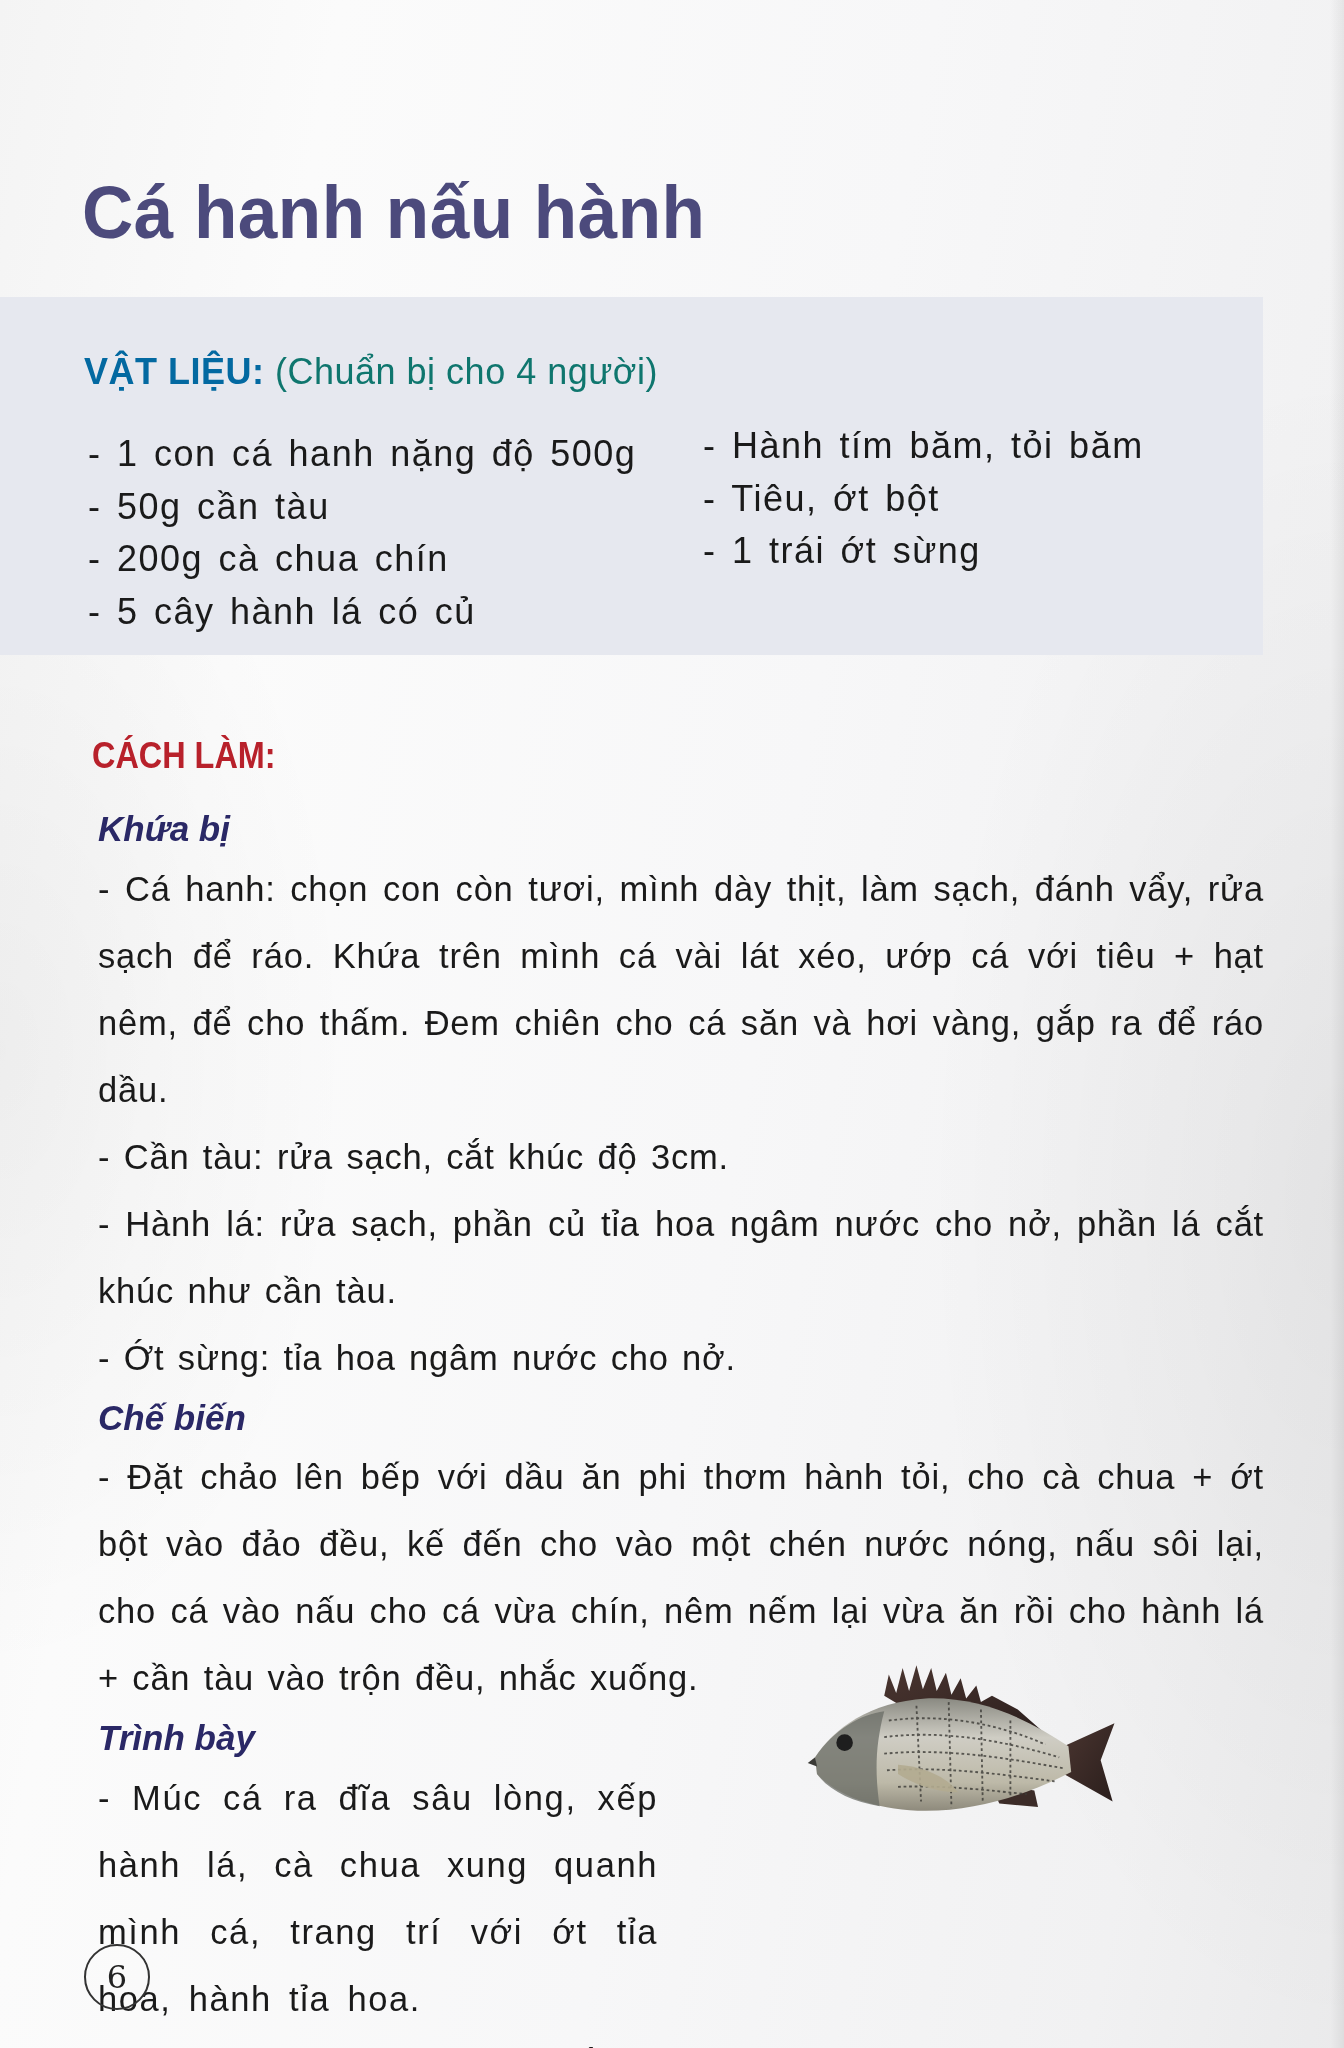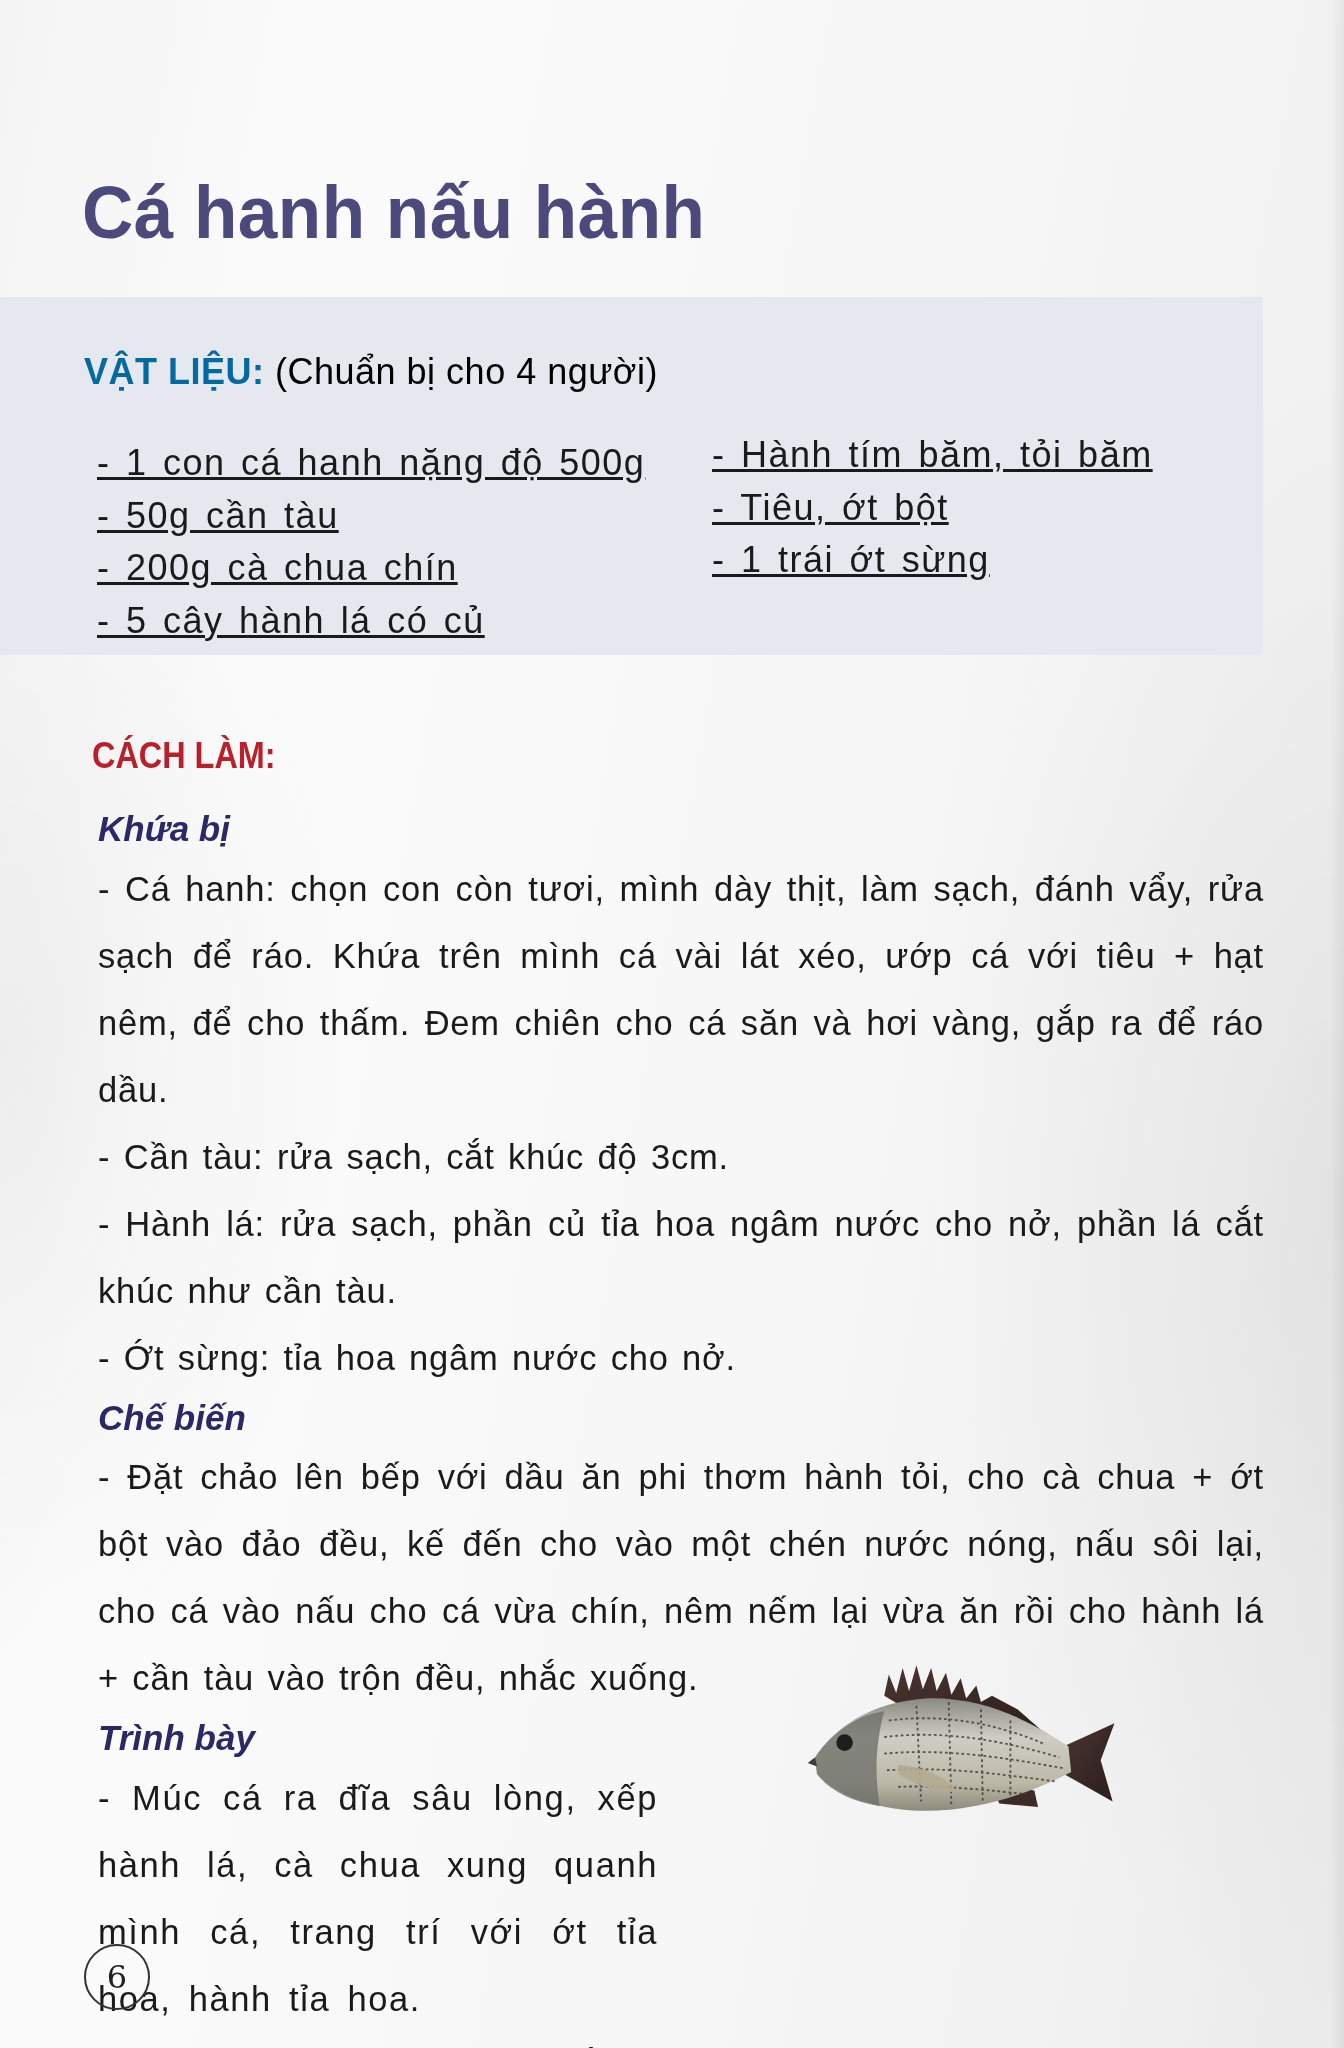--- a/index.html
+++ b/index.html
@@ -27,22 +27,22 @@
   }
   .ingredients-box {
     position: absolute; left: 0; top: 297px; width: 1263px; height: 358px;
     background: #e6e8ef;
   }
   .ing-header {
     position: absolute; left: 84px; top: 354px; font-size: 36px; line-height: 1;
     white-space: nowrap; letter-spacing: 0.5px;
   }
   .ing-header .label { color: #0369a1; font-weight: bold; }
-  .ing-header .note { color: #000000; margin-top: 40px; }
-  .ing-col { position: absolute; margin: 13px; padding: 0; list-style: none; text-decoration: underline; }
+  .ing-header .note { color: #0f766e; margin-top: 40px; }
+  .ing-col { position: absolute; margin: 4px; padding: 0; list-style: none; }
   .ing-col li {
     font-size: 36px; line-height: 52.5px; height: 52.5px; white-space: nowrap;
     letter-spacing: 1.5px; word-spacing: 4px;
   }
   .ing-col.left { left: 84px; top: 424px; }
   .ing-col.right { left: 699px; top: 416px; }
   .method-header {
     position: absolute; left: 92px; top: 738px; margin: 0;
     font-size: 36px; font-weight: bold; color: #b8212b; line-height: 1;
     transform: scaleX(0.9); transform-origin: left;

